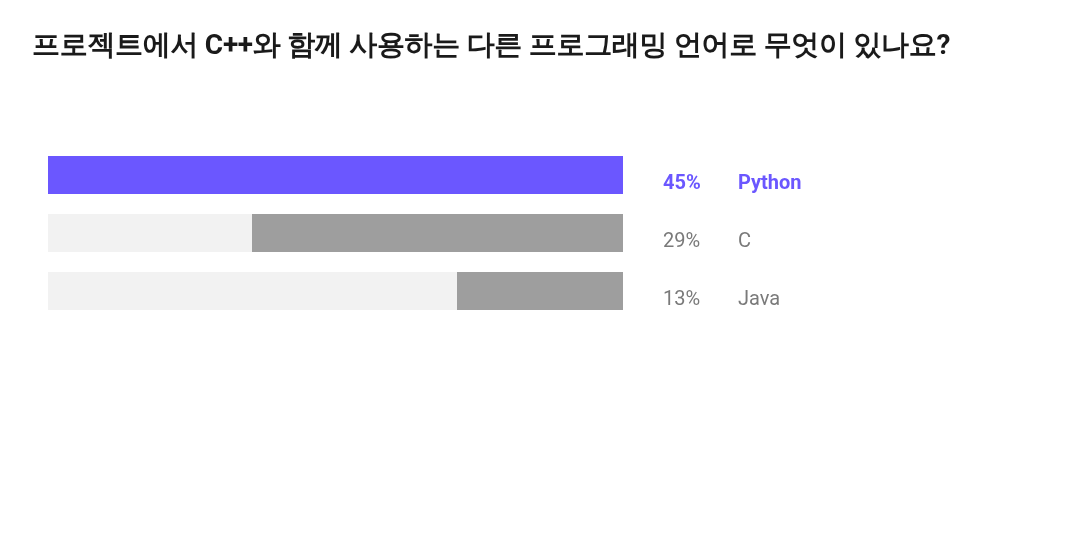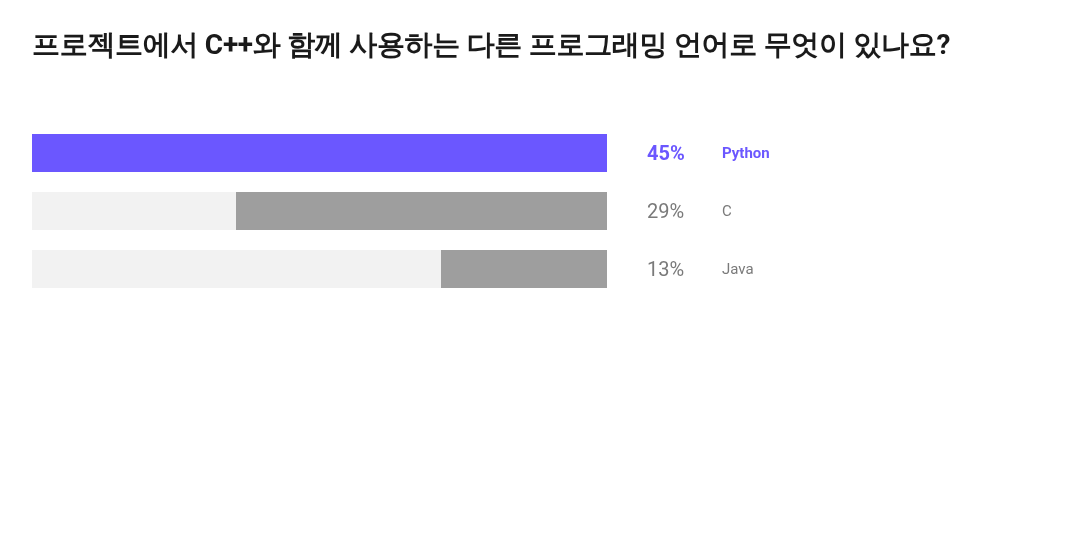--- a/index.html
+++ b/index.html
@@ -11,32 +11,33 @@
       font-family: -apple-system, BlinkMacSystemFont, "Segoe UI", Roboto, "Helvetica Neue", Arial, sans-serif;
       background: #ffffff;
       padding: 24px 32px;
       width: 1070px;
     }
     .chart-title {
       font-size: 28px;
       font-weight: 700;
       color: #1a1a1a;
       line-height: 1.5;
-      margin-bottom: 68px;
+      margin-bottom: 90px;
       letter-spacing: -0.3px;
     }
     .chart-rows {
       display: flex;
       flex-direction: column;
       gap: 20px;
     }
     .chart-row {
       display: flex;
-      align-items: center;
+      align-items: flex-end;
       height: 38px;
+      margin-left: 16px;
     }
     .bar-track {
       width: 575px;
       height: 38px;
       background: #f2f2f2;
       position: relative;
       flex-shrink: 0;
     }
     .bar-fill {
       position: absolute;
@@ -56,21 +57,21 @@
       color: #7a7a7a;
       font-weight: 400;
       flex-shrink: 0;
     }
     .value-label.highlighted {
       color: #6b57ff;
       font-weight: 700;
     }
     .category-label {
       padding-left: 20px;
-      font-size: 15px;
+      font-size: 20px;
       color: #7a7a7a;
       font-weight: 400;
     }
     .category-label.highlighted {
       color: #6b57ff;
       font-weight: 700;
     }
   </style>
 </head>
 <body>

